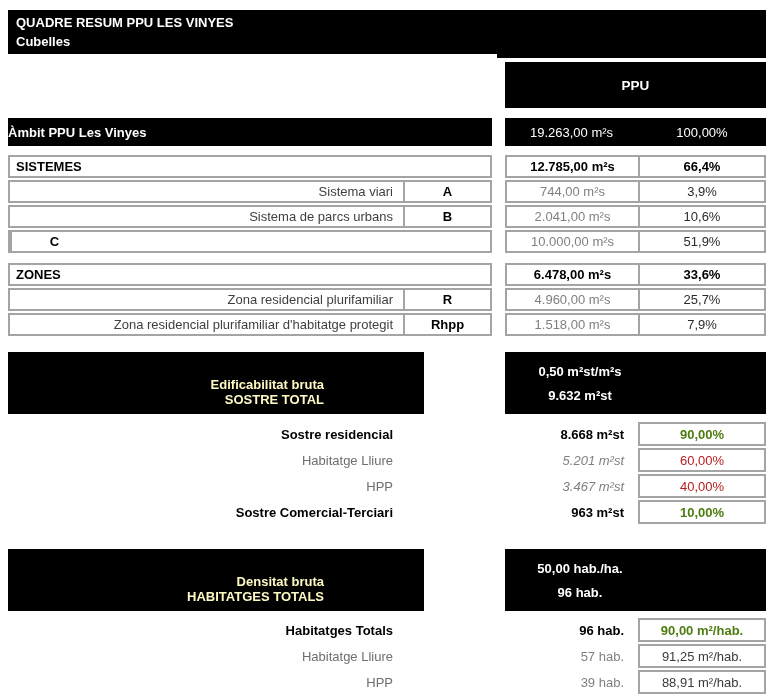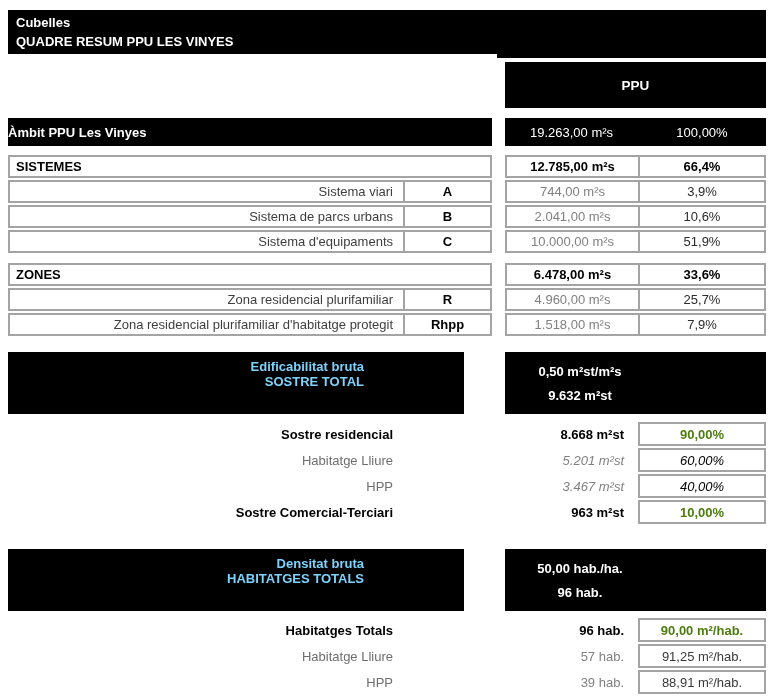--- a/index.html
+++ b/index.html
@@ -30,51 +30,51 @@
   .cell-label{flex:1;text-align:right;padding-right:10px;color:#3f3f3f;}
   .cell-code{width:87px;border-left:2px solid #a4a4a4;box-sizing:border-box;text-align:center;font-weight:bold;color:#000;align-self:stretch;display:flex;align-items:center;justify-content:center;}
   .cell-val{width:131px;text-align:center;color:#808080;}
   .cell-val.hdr{font-weight:bold;color:#000;}
   .cell-pct{flex:1;border-left:2px solid #a4a4a4;box-sizing:border-box;text-align:center;color:#2b2b2b;align-self:stretch;display:flex;align-items:center;justify-content:center;}
   .cell-pct.hdr{font-weight:bold;color:#000;}
   #sistemes{left:0;top:155px;width:772px;}
   #zones{left:0;top:263px;width:772px;}
 
   
-  .band-l{left:8px;width:456px;height:62px;background:#000;color:#7dd3fc;font-weight:bold;
-          display:flex;flex-direction:column;justify-content:flex-start;align-items:flex-end;
+  .band-l{left:8px;width:416px;height:62px;background:#000;color:#fef9c3;font-weight:bold;
+          display:flex;flex-direction:column;justify-content:flex-end;align-items:flex-end;
           padding:7px 100px 7px 0;box-sizing:border-box;}
   .band-r{left:505px;width:261px;height:62px;background:#000;color:#fff;font-weight:bold;
           display:flex;flex-direction:column;justify-content:space-around;
           padding:7px 0;box-sizing:border-box;}
   .band-r .v{width:150px;text-align:center;}
   #edif-l,#edif-r{top:352px;}
   #dens-l,#dens-r{top:549px;}
 
   
   .srow{display:flex;height:24px;margin:0 0 2px 8px;align-items:center;}
   .s-label{width:397px;text-align:right;padding-right:12px;box-sizing:border-box;color:#000;font-weight:bold;}
   .s-val{width:233px;text-align:right;padding-right:14px;box-sizing:border-box;color:#000;font-weight:bold;}
   .s-box{width:128px;height:24px;border:2px solid #a4a4a4;box-sizing:border-box;display:flex;align-items:center;justify-content:center;color:#4d7c0f;font-weight:bold;background:#fff;}
   .srow.mid .s-label{font-weight:normal;color:#6e6e6e;}
   .srow.mid .s-val{font-weight:normal;color:#808080;}
   .srow.mid .s-box{font-weight:normal;color:#3a3a3a;}
   .srow.mid.ital .s-val{font-style:italic;}
-  .srow.mid.ital .s-box{font-style:italic;color:#000000;}
+  .srow.mid.ital .s-box{color:#b91c1c;}
   #sostre{left:0;top:422px;width:772px;}
   #habitatges{left:0;top:618px;width:772px;}
 </style>
 </head>
 <body>
 
 <div id="page">
 
   <div id="title-bar" class="abs black bold">
+    <div>QUADRE RESUM PPU LES VINYES</div>
     <div>Cubelles</div>
-    <div>QUADRE RESUM PPU LES VINYES</div>
   </div>
   <div id="title-step" class="abs"></div>
 
   <div id="ppu-box" class="abs black bold flex">
     <span>PPU</span>
   </div>
 
   <div id="ambit-row" class="abs">
     <div class="l">Àmbit PPU Les Vinyes</div>
     <div class="r">
@@ -108,21 +108,20 @@
         <div class="cell-label">Sistema de parcs urbans</div>
         <div class="cell-code">B</div>
       </div>
       <div class="rbox">
         <div class="cell-val">2.041,00 m²s</div>
         <div class="cell-pct">10,6%</div>
       </div>
     </div>
     <div class="trow">
       <div class="lbox">
-        <div class="cell-label">Sistema d'equipaments</div>
         <div class="cell-code">C</div>
       </div>
       <div class="rbox">
         <div class="cell-val">10.000,00 m²s</div>
         <div class="cell-pct">51,9%</div>
       </div>
     </div>
   </div>
 
   <div id="zones" class="abs">

